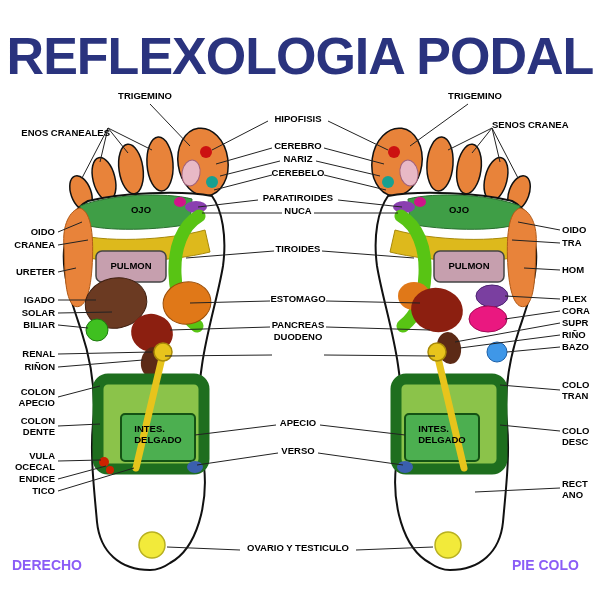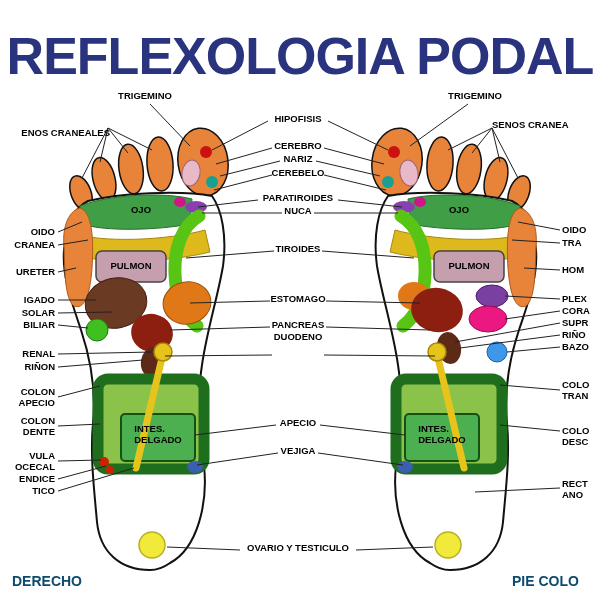--- a/index.html
+++ b/index.html
@@ -8,21 +8,21 @@
   #art{position:absolute;left:0;top:0;}
   .title{position:absolute;top:30px;left:50%;transform:translateX(-50%);
          font:700 52px/1 "Liberation Sans",sans-serif;letter-spacing:-1px;
          color:#2a337e;white-space:nowrap;}
   .lbl{position:absolute;font:700 9.5px/1.1 "Liberation Sans",sans-serif;color:#000;white-space:nowrap;}
   .center{left:298px;transform:translateX(-50%);}
   .lcol{left:55px;transform:translateX(-100%);}
   .rcol{left:562px;}
   .onfoot{position:absolute;transform:translateX(-50%);font:700 9.5px/1.15 "Liberation Sans",sans-serif;
           color:#000;white-space:nowrap;text-align:left;}
-  .foot-name{position:absolute;font:700 14px/1 "Liberation Sans",sans-serif;color:#0c4a6e;white-space:nowrap;margin-top:16px;}
+  .foot-name{position:absolute;font:700 14px/1 "Liberation Sans",sans-serif;color:#8b5cf6;white-space:nowrap;}
 </style>
 </head>
 <body>
 
 <div id="canvas">
 
   <svg id="art" width="600" height="599" viewBox="0 0 600 599">
 
     <g>
       <g stroke="#111" stroke-width="1.5" fill="#e8833a">
@@ -176,21 +176,21 @@
   <div class="lbl center" style="top:141px">CEREBRO</div>
   <div class="lbl center" style="top:154px">NARIZ</div>
   <div class="lbl center" style="top:168px">CEREBELO</div>
   <div class="lbl center" style="top:193px">PARATIROIDES</div>
   <div class="lbl center" style="top:206px">NUCA</div>
   <div class="lbl center" style="top:244px">TIROIDES</div>
   <div class="lbl center" style="top:294px">ESTOMAGO</div>
   <div class="lbl center" style="top:320px">PANCREAS</div>
   <div class="lbl center" style="top:332px">DUODENO</div>
   <div class="lbl center" style="top:418px">APECIO</div>
-  <div class="lbl center" style="top:446px">VEJIGA</div>
+  <div class="lbl center" style="top:446px">VERSO</div>
   <div class="lbl center" style="top:543px">OVARIO Y TESTICULO</div>
 
   <div class="lbl lcol" style="top:227px">OIDO</div>
   <div class="lbl lcol" style="top:240px">CRANEA</div>
   <div class="lbl lcol" style="top:267px">URETER</div>
   <div class="lbl lcol" style="top:295px">IGADO</div>
   <div class="lbl lcol" style="top:308px">SOLAR</div>
   <div class="lbl lcol" style="top:320px">BILIAR</div>
   <div class="lbl lcol" style="top:349px">RENAL</div>
   <div class="lbl lcol" style="top:362px">RIÑON</div>

